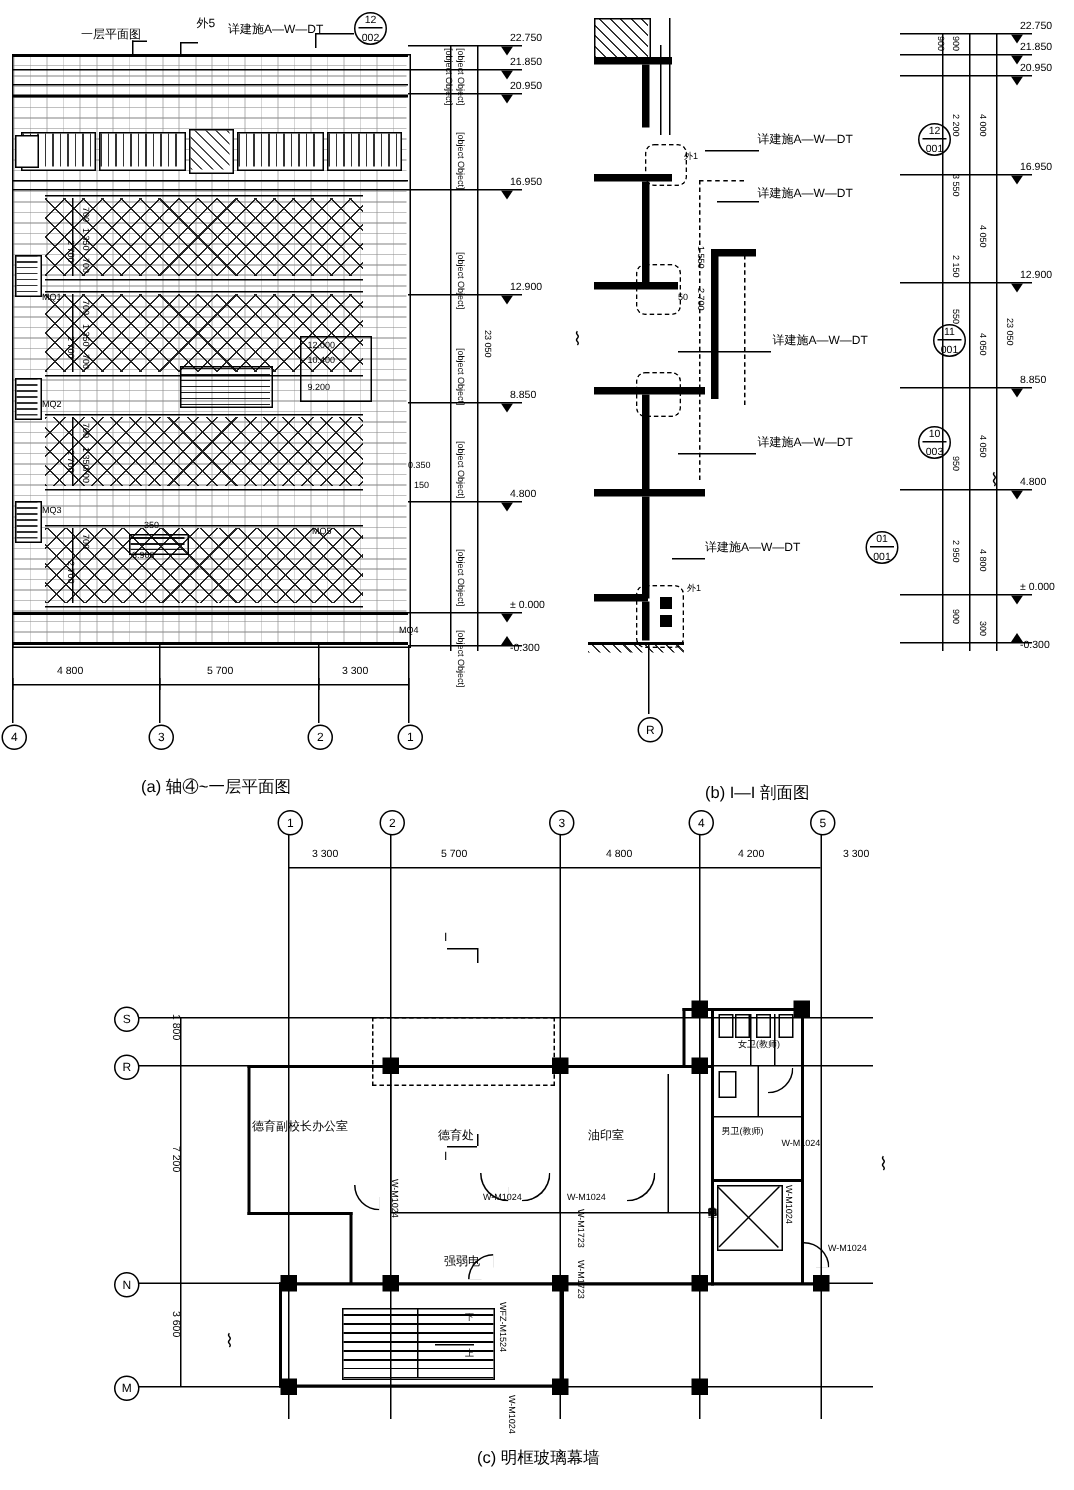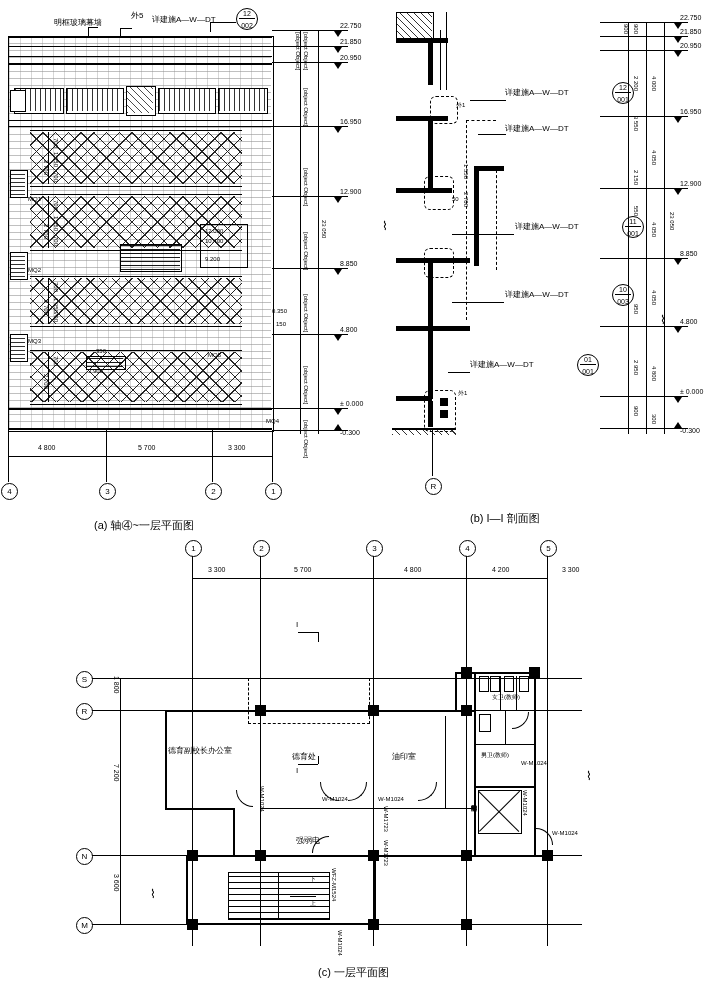--- a/index.html
+++ b/index.html
@@ -38,21 +38,21 @@
   .sq{position:absolute;background:#000;}
   .stair{position:absolute;background-image:repeating-linear-gradient(0deg,#000 0 1px,transparent 1px 6px);border:1px solid #000;}
 </style>
 </head>
 <body>
 
 <div class="pg">
 
   <div>
 
-    <div class="t" style="left:54px;top:18px;">明框玻璃幕墙</div>
+    <div class="t" style="left:54px;top:18px;">一层平面图</div>
     <div class="t" style="left:131px;top:11px;">外5</div>
     <div class="t" style="left:152px;top:15px;">详建施A—W—DT</div>
     <div class="circ" style="left:236px;top:8px;width:20px;height:20px;">
       <div style="position:absolute;top:1px;">12</div>
       <div class="ln h" style="left:2px;top:9px;width:16px;"></div>
       <div style="position:absolute;bottom:0px;">002</div>
     </div>
     <div class="ln h" style="left:210px;top:22px;width:26px;"></div>
     <div class="ln v" style="left:210px;top:22px;height:10px;"></div>
     <div class="ln h" style="left:120px;top:28px;width:12px;"></div>
@@ -331,21 +331,21 @@
     <div class="ln h" style="left:600px;top:396px;width:88px;"></div>
     <div class="tri" style="left:674px;top:397px;"></div>
     <div class="t sm" style="left:680px;top:388px;">± 0.000</div>
     <div class="ln h" style="left:600px;top:428px;width:88px;"></div>
     <div class="tri" style="left:674px;top:422px;border-top:none;border-bottom:6px solid #000;"></div>
     <div class="t sm" style="left:680px;top:427px;">-0.300</div>
 
     <div class="ln v" style="left:432px;top:428px;height:48px;"></div>
     <div class="circ big" style="left:425px;top:478px;width:15px;height:15px;">R</div>
 
-    <div class="t cap" style="left:470px;top:512px;">(b) I—I 剖面图</div>
+    <div class="t cap" style="left:470px;top:523px;">(b) I—I 剖面图</div>
   </div>
 
   <div>
 
     <div class="circ big" style="left:185px;top:540px;width:15px;height:15px;">1</div>
     <div class="circ big" style="left:253px;top:540px;width:15px;height:15px;">2</div>
     <div class="circ big" style="left:366px;top:540px;width:15px;height:15px;">3</div>
     <div class="circ big" style="left:459px;top:540px;width:15px;height:15px;">4</div>
     <div class="circ big" style="left:540px;top:540px;width:15px;height:15px;">5</div>
 
@@ -465,16 +465,16 @@
     <div class="ln h" style="left:298px;top:632px;width:20px;"></div>
     <div class="ln v" style="left:318px;top:632px;height:10px;"></div>
     <div class="t" style="left:296px;top:620px;">I</div>
     <div class="ln h" style="left:298px;top:764px;width:20px;"></div>
     <div class="ln v" style="left:318px;top:756px;height:8px;"></div>
     <div class="t" style="left:296px;top:766px;">I</div>
 
     <div class="t" style="left:586px;top:772px;font-size:12px;">⌇</div>
     <div class="t" style="left:150px;top:890px;font-size:12px;">⌇</div>
 
-    <div class="t cap" style="left:318px;top:966px;">(c) 一层平面图</div>
+    <div class="t cap" style="left:318px;top:966px;">(c) 明框玻璃幕墙</div>
   </div>
 
 </div>
 
 </body></html>

